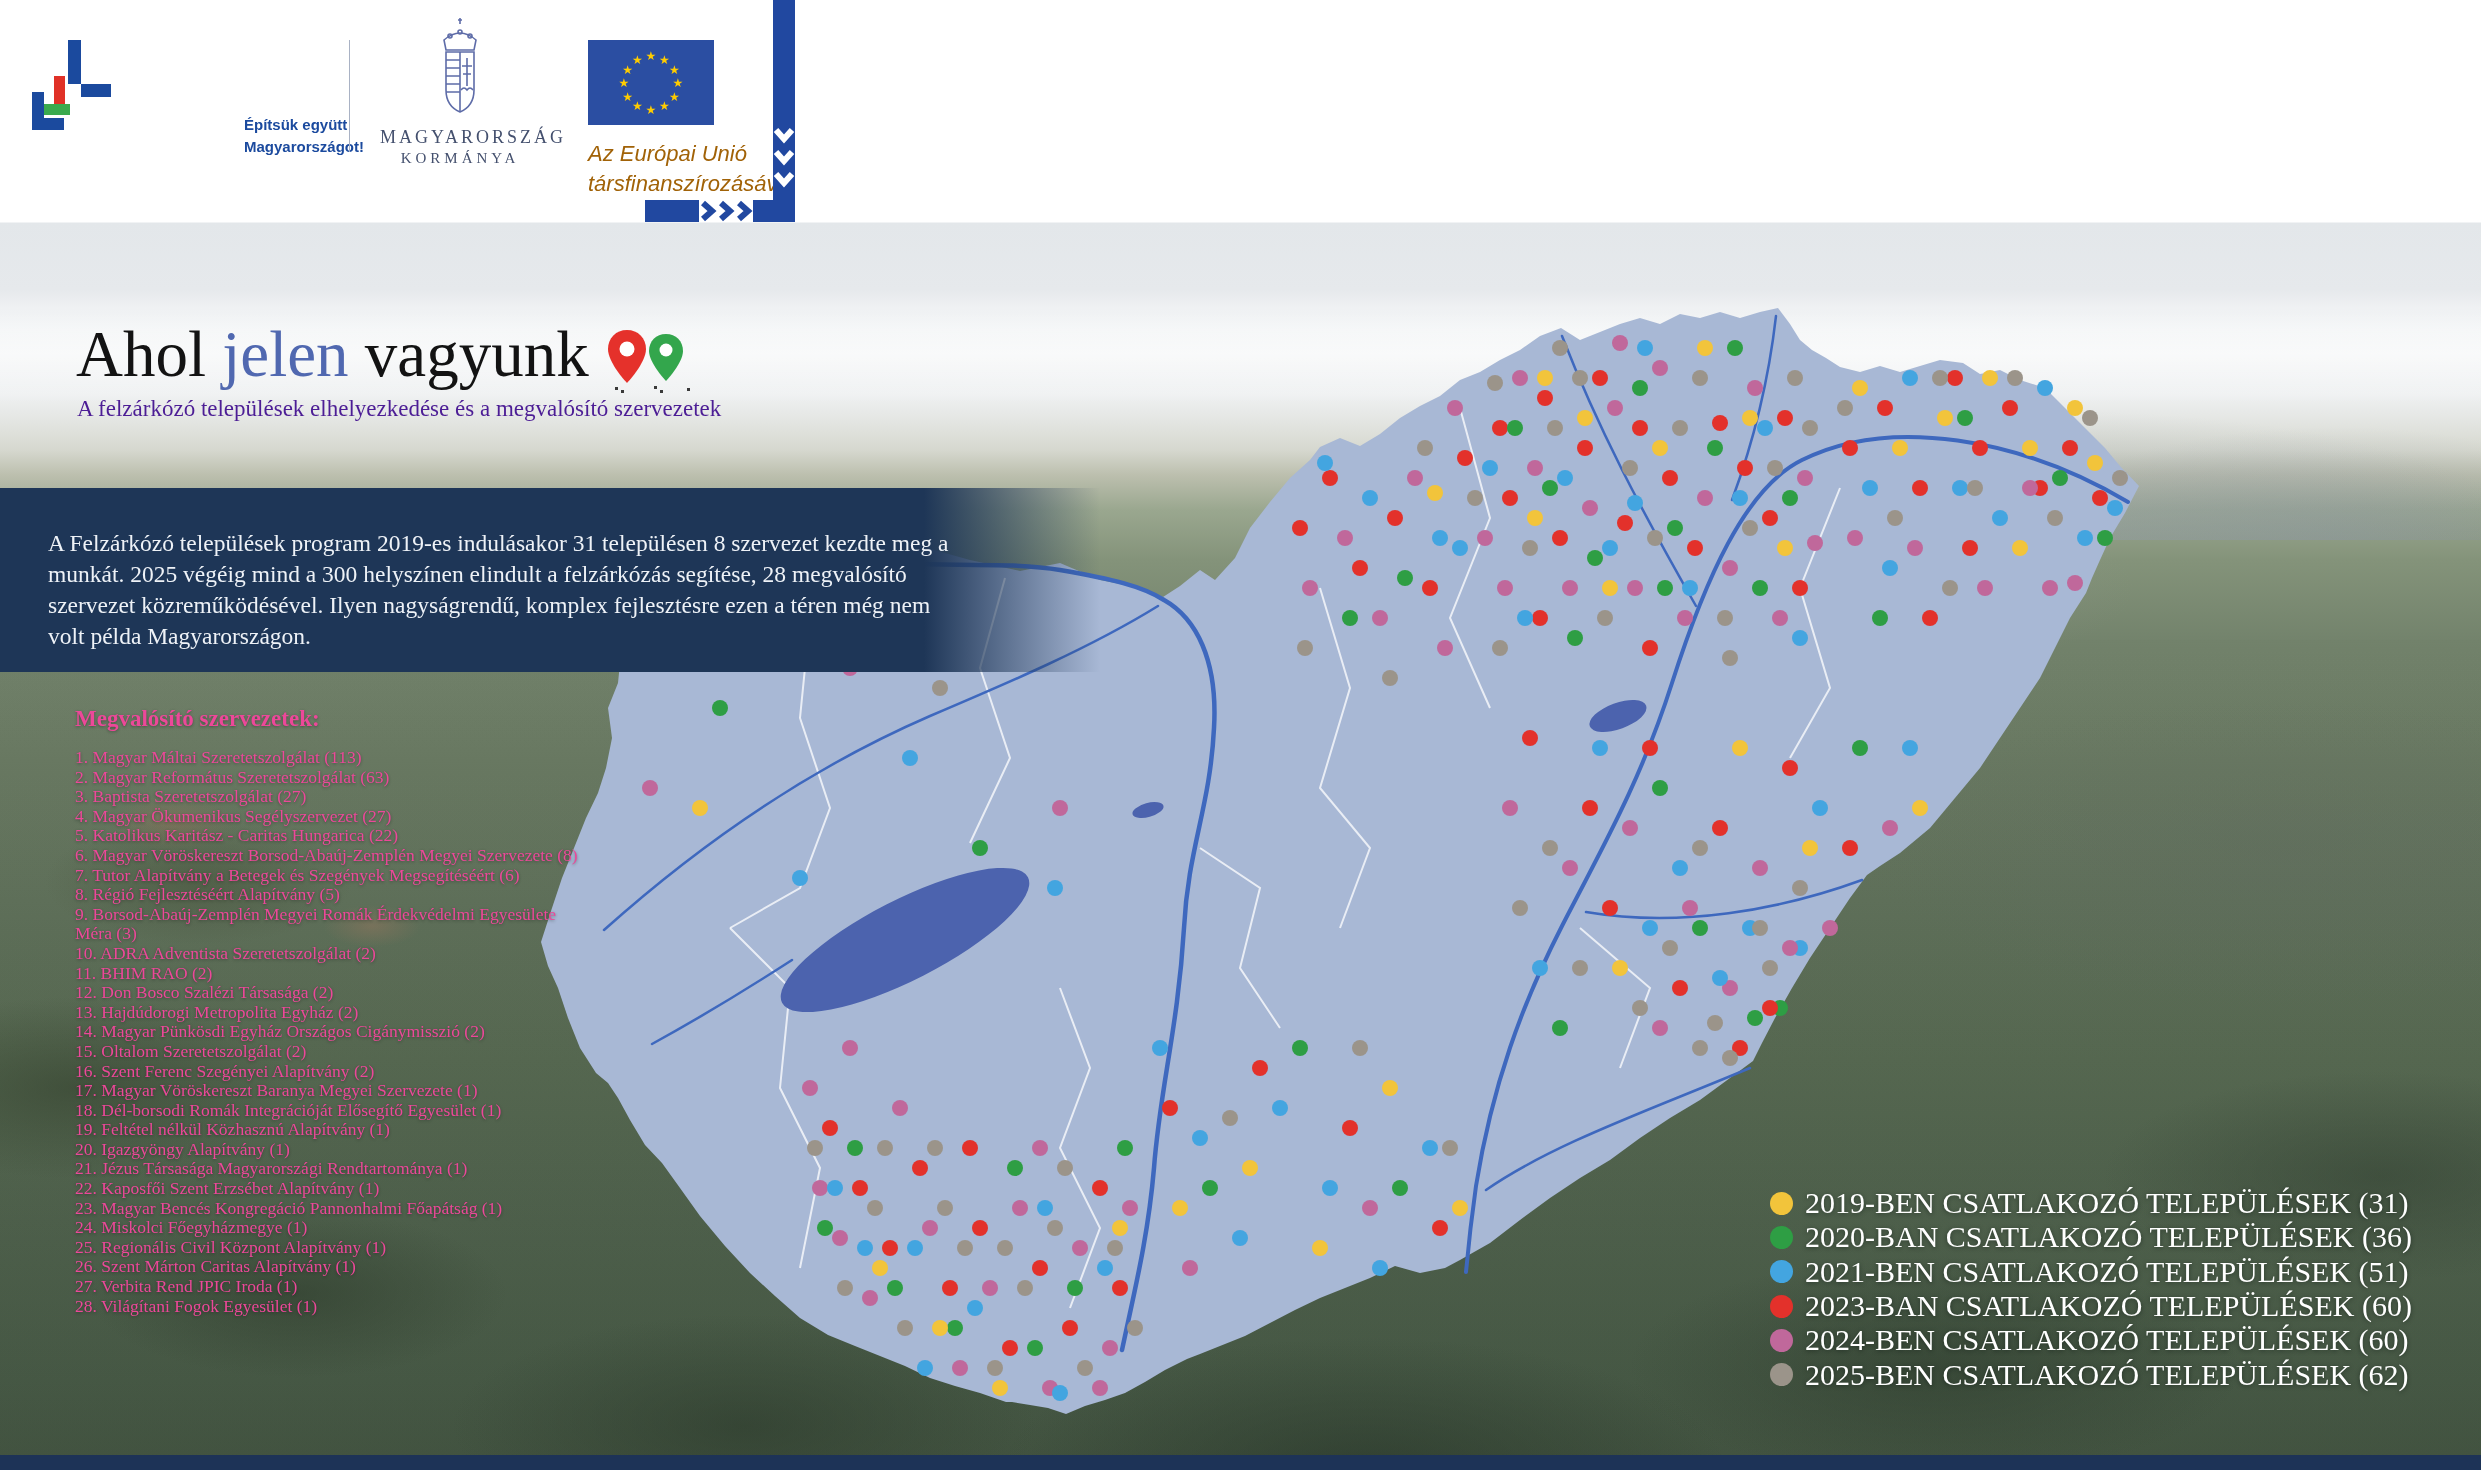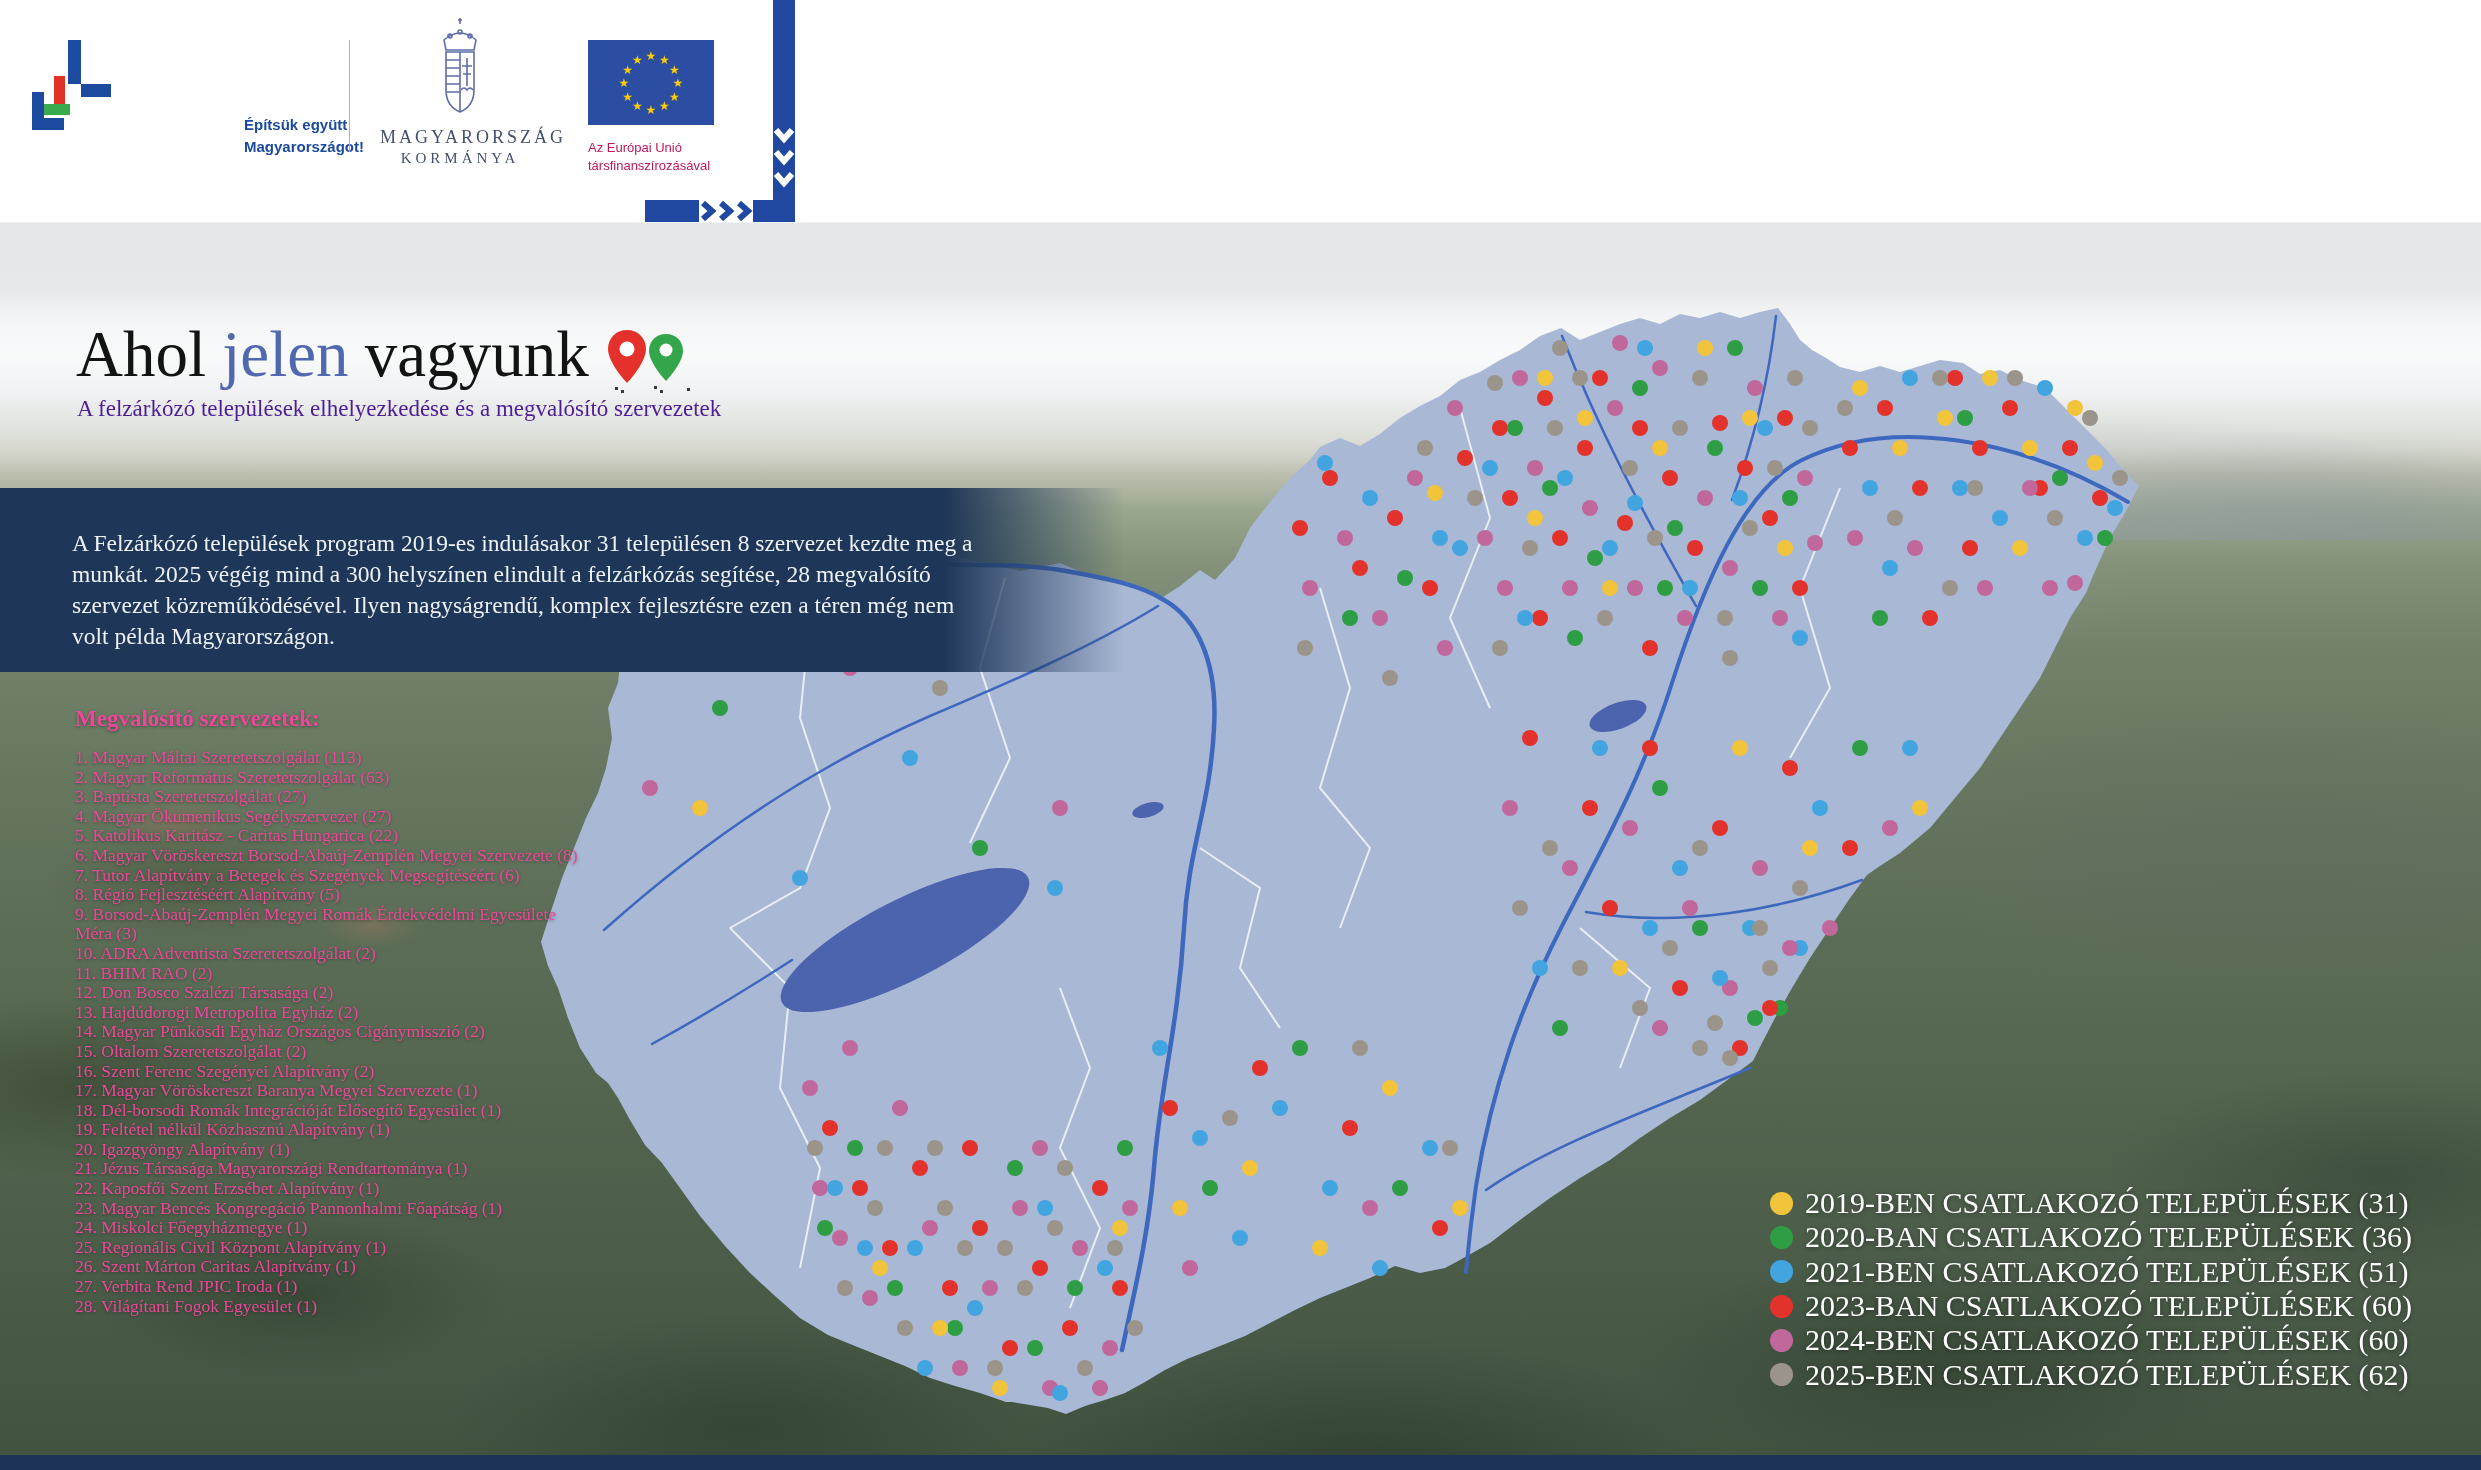--- a/index.html
+++ b/index.html
@@ -49,40 +49,40 @@
     font-family:"Liberation Sans",sans-serif;font-weight:bold;line-height:1.05;}
   .sz-line1{font-size:38px;letter-spacing:.5px;}
   .sz-line2{font-size:38px;}
   .sz-tagline{position:absolute;left:216px;top:76px;color:#1b4a9e;
     font-family:"Liberation Sans",sans-serif;font-size:15px;font-weight:bold;line-height:1.45;}
   .header-divider{position:absolute;left:349px;top:40px;width:1px;height:112px;background:#a9b2c4;}
   .logo-gov{position:absolute;left:380px;top:18px;width:160px;height:170px;text-align:center;}
   .gov-text{margin-top:4px;color:#44506e;font-size:18px;letter-spacing:3px;line-height:1.25;}
   .gov-text .gov-line2{font-size:15px;letter-spacing:4px;}
   .logo-eu{position:absolute;left:588px;top:40px;width:170px;height:150px;}
-  .eu-text{margin-top:10px;color:#be185d;font-family:"Liberation Sans",sans-serif;
-    font-size:13px;line-height:1.35;}
+  .eu-text{margin-top:10px;color:#a16207;font-family:"Liberation Sans",sans-serif;
+    font-size:22px;line-height:1.35;font-style:italic;}
   .logo-piller{position:absolute;left:2288px;top:38px;width:140px;height:140px;}
 
   
   .ribbon-v{position:absolute;left:773px;top:0;width:22px;height:222px;background:#2148a0;}
   .ribbon-h1{position:absolute;left:645px;top:200px;width:54px;height:22px;background:#2148a0;}
   .ribbon-h2{position:absolute;left:753px;top:200px;width:20px;height:22px;background:#2148a0;}
   .ribbon-chevrons{position:absolute;left:0;top:0;}
 
   
   .hero{position:absolute;left:75px;top:316px;z-index:6;}
   .hero-title{margin:1px;font-weight:400;font-size:65px;color:#131313;letter-spacing:0;}
   .hero-title .w-blue{color:#5068b0;}
   .hero-sub{margin:4px 0 0 2px;font-size:23px;color:#4c1d95;}
   .hero-pins{position:absolute;left:532px;top:14px;}
 
   
   .intro-box{position:absolute;left:0;top:488px;width:1100px;height:184px;z-index:5;
-    background:linear-gradient(90deg,#1e3657 0%,#1e3657 84%,rgba(30,54,87,0) 100%);padding-left:24px;}
+    background:linear-gradient(90deg,#1e3657 0%,#1e3657 84%,rgba(30,54,87,0) 100%);}
   .intro-text{margin:40px 150px 0 48px;color:#eef2f7;font-size:23.5px;line-height:31px;}
 
   
   .orgs{position:absolute;left:75px;top:706px;width:512px;z-index:6;
     color:#ec4899;text-shadow:0 1px 3px rgba(20,30,25,.45);}
   .orgs-heading{font-size:23px;font-weight:bold;margin-bottom:16px;}
   .org-item{font-size:17.5px;line-height:19.6px;}
 
   
   .map-wrap{position:absolute;left:500px;top:288px;width:1640px;height:1162px;z-index:2;}

